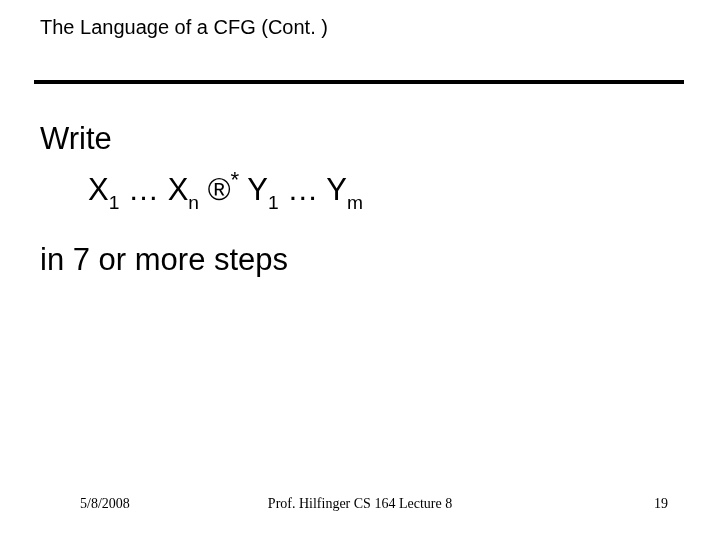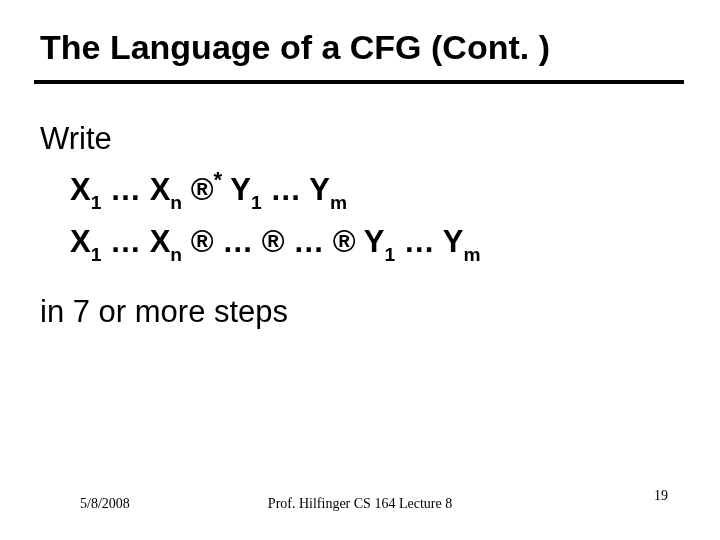--- a/index.html
+++ b/index.html
@@ -14,44 +14,43 @@
   }
   .slide {
     position: relative;
     width: 720px;
     height: 540px;
     box-sizing: border-box;
   }
   .title {
     position: absolute;
     left: 40px;
-    top: 28px;
-    font-size: 34px;
-    font-weight: bold;
+    top: 16px;
+    font-size: 20px;
+    font-weight: normal;
     white-space: pre;
   }
   .rule {
     position: absolute;
     left: 34px;
     top: 80px;
     width: 650px;
     height: 0;
     border-top: 4px solid #000;
   }
   .body {
     position: absolute;
     left: 40px;
     top: 114px;
     font-size: 31px;
     line-height: 1.6;
   }
   .indent {
-    margin-left: 30px;
+    margin-left: 48px;
     white-space: nowrap;
-    font-weight: bold;
   }
   .sub {
     font-size: 0.62em;
     vertical-align: sub;
     position: relative;
     top: 0.1em;
   }
   .sup {
     font-size: 0.72em;
     vertical-align: super;
@@ -78,21 +77,21 @@
   .footer .center {
     position: absolute;
     left: 0;
     width: 720px;
     text-align: center;
     bottom: 0;
   }
   .footer .pageno {
     position: absolute;
     right: 52px;
-    bottom: 8px;
+    bottom: 0;
   }
 </style>
 </head>
 <body>
 
 <div class="slide">
 
   <div class="title">The Language of a CFG (Cont. )</div>
   <div class="rule"></div>
 
@@ -103,33 +102,20 @@
       <span>X</span><span class="sub">1</span>
       <span>…</span>
       <span>X</span><span class="sub">n</span>
       <span class="arrow">®</span><span class="sup">*</span>
       <span>Y</span><span class="sub">1</span>
       <span>…</span>
       <span>Y</span><span class="sub">m</span>
     </div>
 
 
-    <div class="indent">
-      <span>X</span><span class="sub">1</span>
-      <span>…</span>
-      <span>X</span><span class="sub">n</span>
-      <span class="arrow">®</span>
-      <span>…</span>
-      <span class="arrow">®</span>
-      <span>…</span>
-      <span class="arrow">®</span>
-      <span>Y</span><span class="sub">1</span>
-      <span>…</span>
-      <span>Y</span><span class="sub">m</span>
-    </div>
 
     <div style="height:0.6em"></div>
 
     <div>in 7 or more steps</div>
   </div>
 
   <div class="footer">
     <div class="date">5/8/2008</div>
     <div class="center">Prof. Hilfinger CS 164 Lecture 8</div>
     <div class="pageno">19</div>

